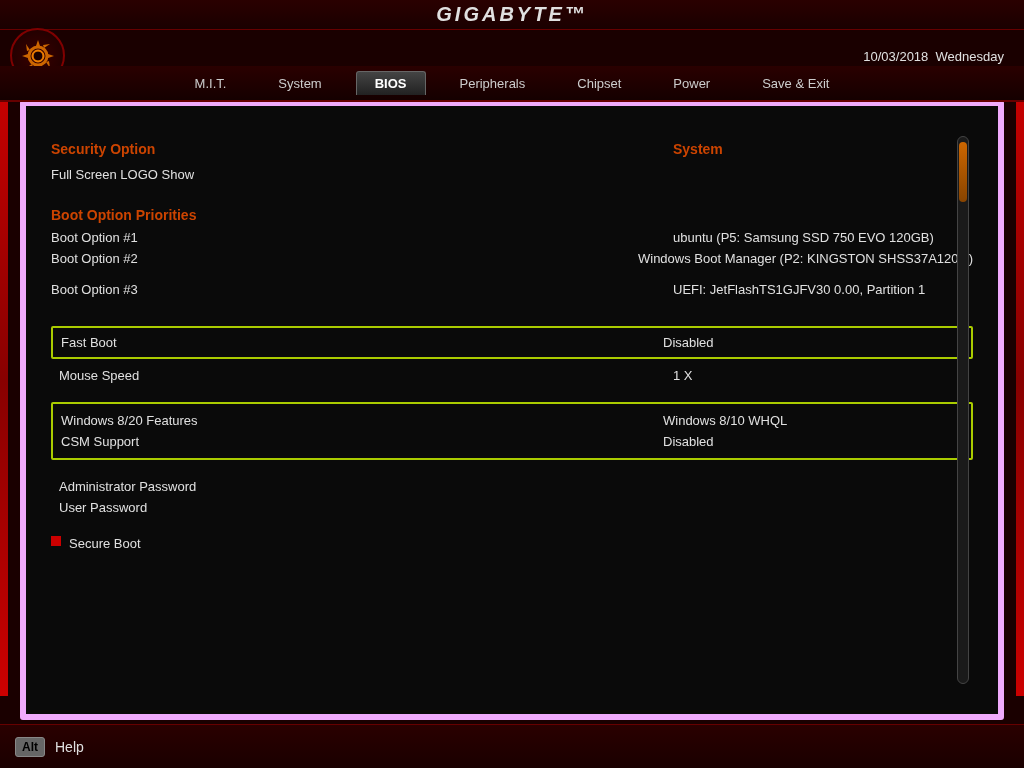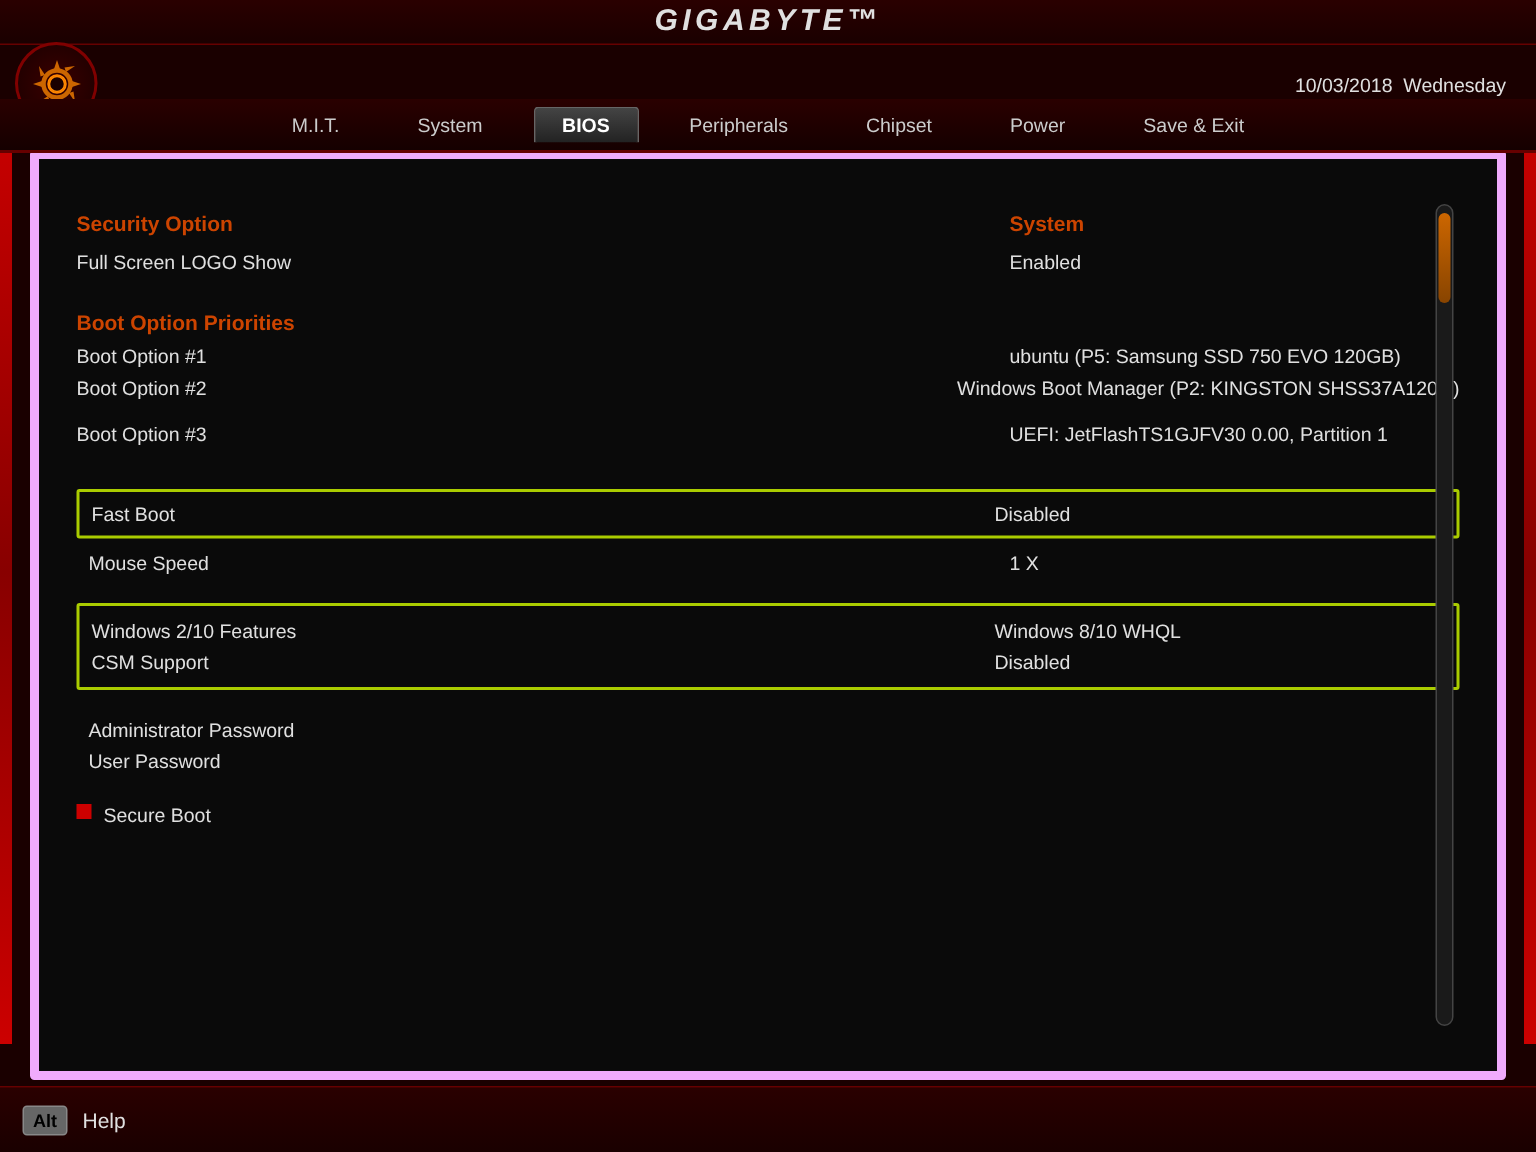--- a/index.html
+++ b/index.html
@@ -303,21 +303,20 @@
 
 <div class="main-area">
   <div class="main-area-inner">
 
     <div class="setting-row">
       <span class="section-header">Security Option</span>
       <span class="section-header" style="min-width:300px;">System</span>
     </div>
     <div class="setting-row">
       <span class="setting-label">Full Screen LOGO Show</span>
-      <span class="setting-value">Enabled</span>
     </div>
 
     <div class="spacer"></div>
 
     <div class="section-header">Boot Option Priorities</div>
     <div class="setting-row">
       <span class="setting-label">Boot Option #1</span>
       <span class="setting-value">ubuntu (P5: Samsung SSD 750 EVO 120GB)</span>
     </div>
     <div class="setting-row">
@@ -342,21 +341,21 @@
 
     <div class="setting-row" style="padding-left:8px;gap:32px;">
       <span class="setting-label">Mouse Speed</span>
       <span class="setting-value">1 X</span>
     </div>
 
     <div class="spacer"></div>
 
     <div class="highlight-box-wide">
       <div class="setting-row">
-        <span class="setting-label">Windows 2/10 Features</span>
+        <span class="setting-label">Windows 8/20 Features</span>
         <span class="setting-value">Windows 8/10 WHQL</span>
       </div>
       <div class="setting-row">
         <span class="setting-label">CSM Support</span>
         <span class="setting-value">Disabled</span>
       </div>
     </div>
 
     <div class="spacer"></div>
 

